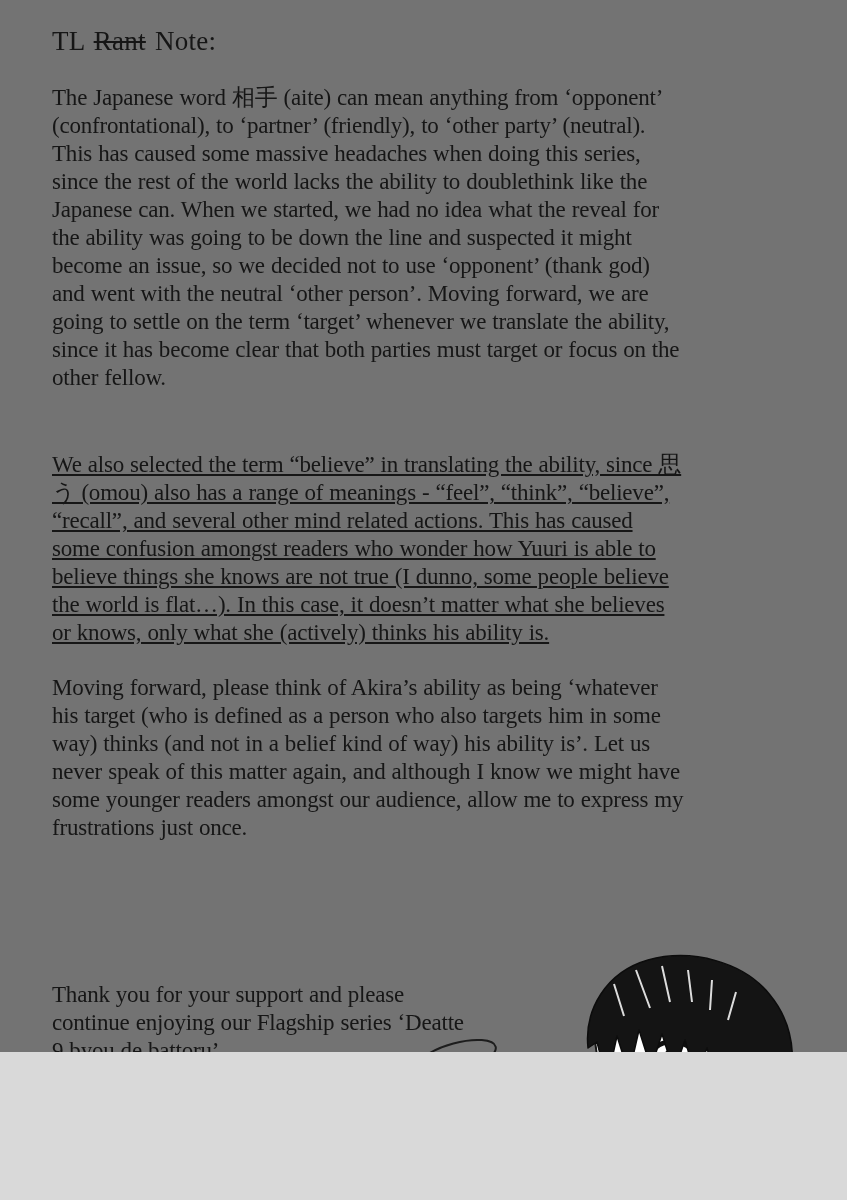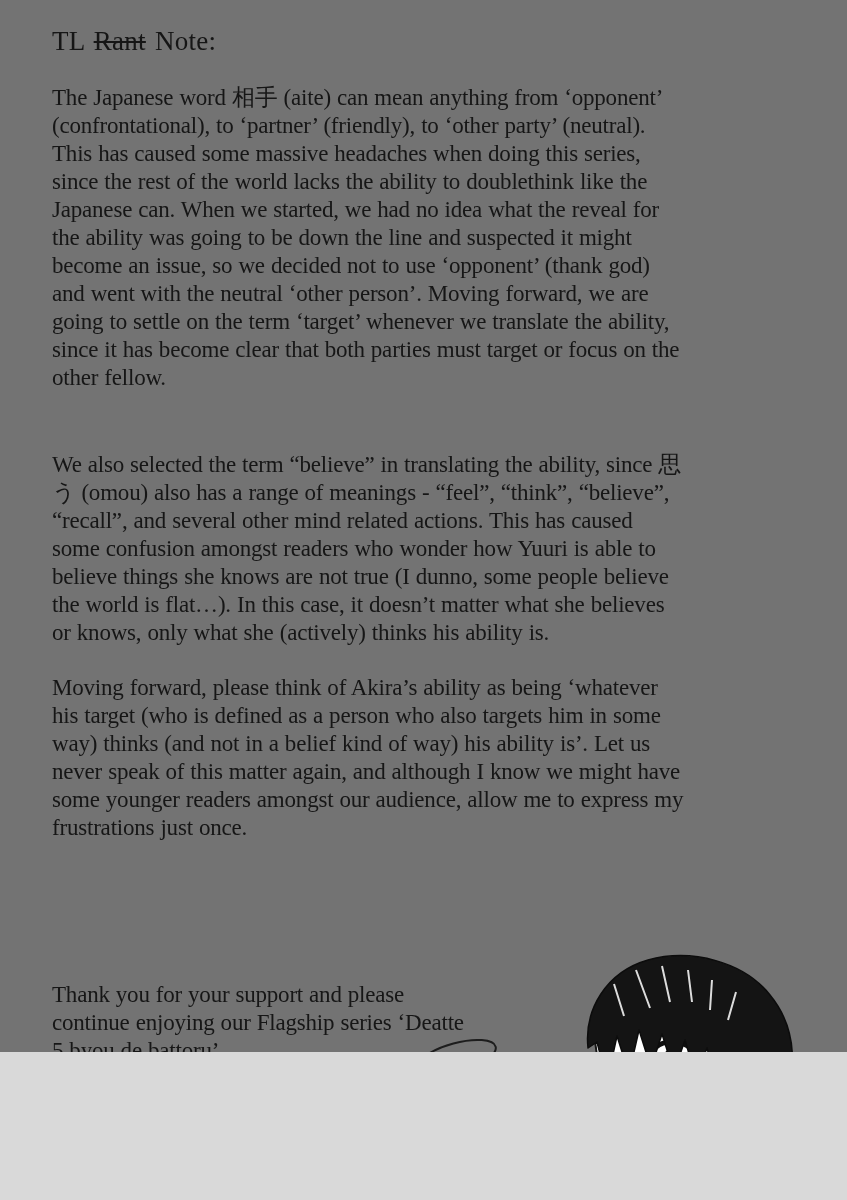--- a/index.html
+++ b/index.html
@@ -23,21 +23,21 @@
     padding:0 2px;
   }
   .para{
     position:absolute;left:52px;margin:0;
     font-size:23px;line-height:28px;
     width:634px;
     letter-spacing:-.2px;
     word-spacing:.5px;
   }
   #para-aite{top:84px;}
-  #para-believe{top:451px;}
+  #para-believe{top:451px;text-decoration:underline;}
   #para-target-rule{top:674px;}
   #para-expletive{top:924px;}
   #para-thanks{top:981px;width:420px;}
   .illo{
     position:absolute;left:400px;top:950px;
     width:447px;height:250px;
   }
 </style>
 </head>
 <body>
@@ -46,21 +46,21 @@
 
   <h1 class="title"><span>TL </span><span class="struck">Rant</span><span> Note:</span></h1>
 
   <p class="para" id="para-aite">The Japanese word 相手 (aite) can mean anything from ‘opponent’ (confrontational), to ‘partner’ (friendly), to ‘other party’ (neutral). This has caused some massive headaches when doing this series, since the rest of the world lacks the ability to doublethink like the Japanese can. When we started, we had no idea what the reveal for the ability was going to be down the line and suspected it might become an issue, so we decided not to use ‘opponent’ (thank god) and went with the neutral ‘other person’. Moving forward, we are going to settle on the term ‘target’ whenever we translate the ability, since it has become clear that both parties must target or focus on the other fellow.</p>
 
   <p class="para" id="para-believe">We also selected the term “believe” in translating the ability, since 思う (omou) also has a range of meanings - “feel”, “think”, “believe”, “recall”, and several other mind related actions. This has caused some confusion amongst readers who wonder how Yuuri is able to believe things she knows are not true (I dunno, some people believe the world is flat…). In this case, it doesn’t matter what she believes or knows, only what she (actively) thinks his ability is.</p>
 
   <p class="para" id="para-target-rule">Moving forward, please think of Akira’s ability as being ‘whatever his target (who is defined as a person who also targets him in some way) thinks (and not in a belief kind of way) his ability is’. Let us never speak of this matter again, and although I know we might have some younger readers amongst our audience, allow me to express my frustrations just once.</p>
 
 
-  <p class="para" id="para-thanks">Thank you for your support and please continue enjoying our Flagship series ‘Deatte 5 byou de battoru’.</p>
+  <p class="para" id="para-thanks">Thank you for your support and please continue enjoying our Flagship series ‘Deatte 9 byou de battoru’.</p>
 
   <svg class="illo" viewBox="0 0 447 250" role="img" xmlns="http://www.w3.org/2000/svg" aria-label="Monochrome manga drawing of a dark-haired boy spinning a pen in his raised hand">
 
     <g>
       <ellipse cx="57" cy="107" rx="40" ry="14" transform="rotate(-15 57 107)" fill="none" stroke="#1d1d1d" stroke-width="2"></ellipse>
       <path d="M24,117 Q52,131 90,112" fill="none" stroke="#1d1d1d" stroke-width="1.2"></path>
     </g>
 
     <g>
       <path d="M0,193 L84,125" stroke="#141414" stroke-width="7" stroke-linecap="round"></path>

